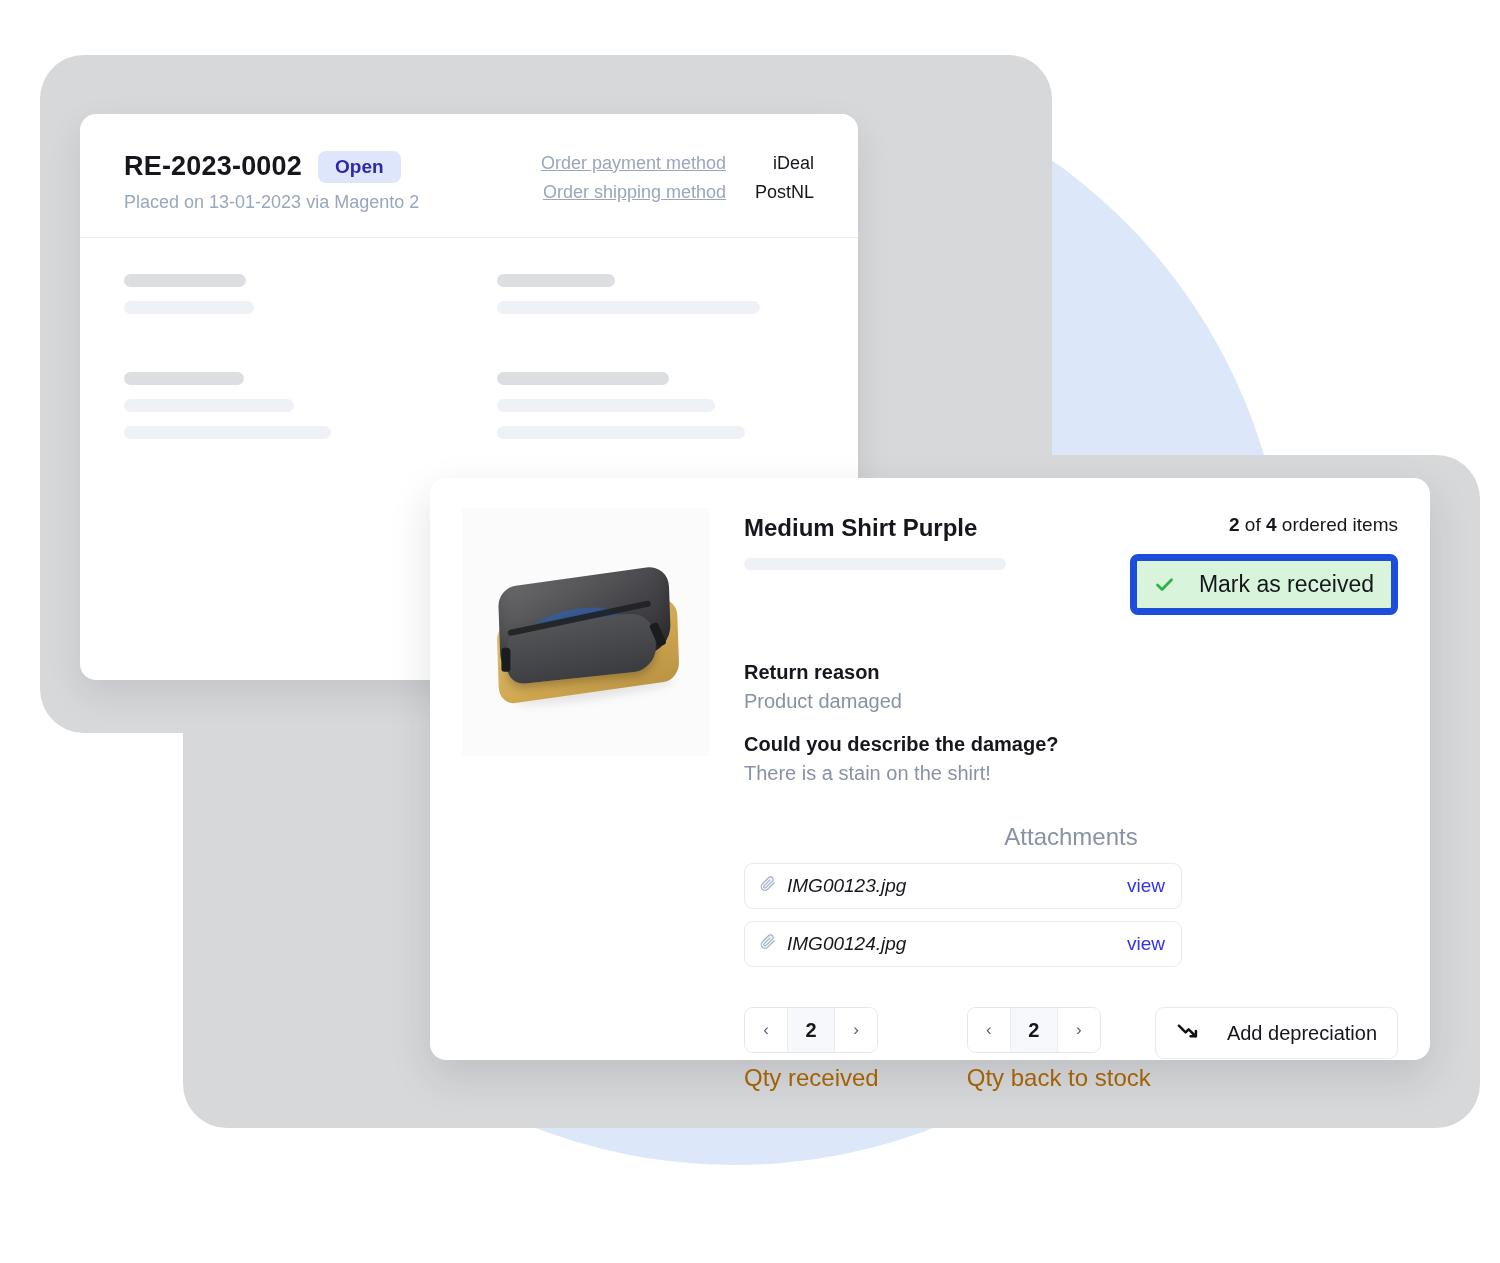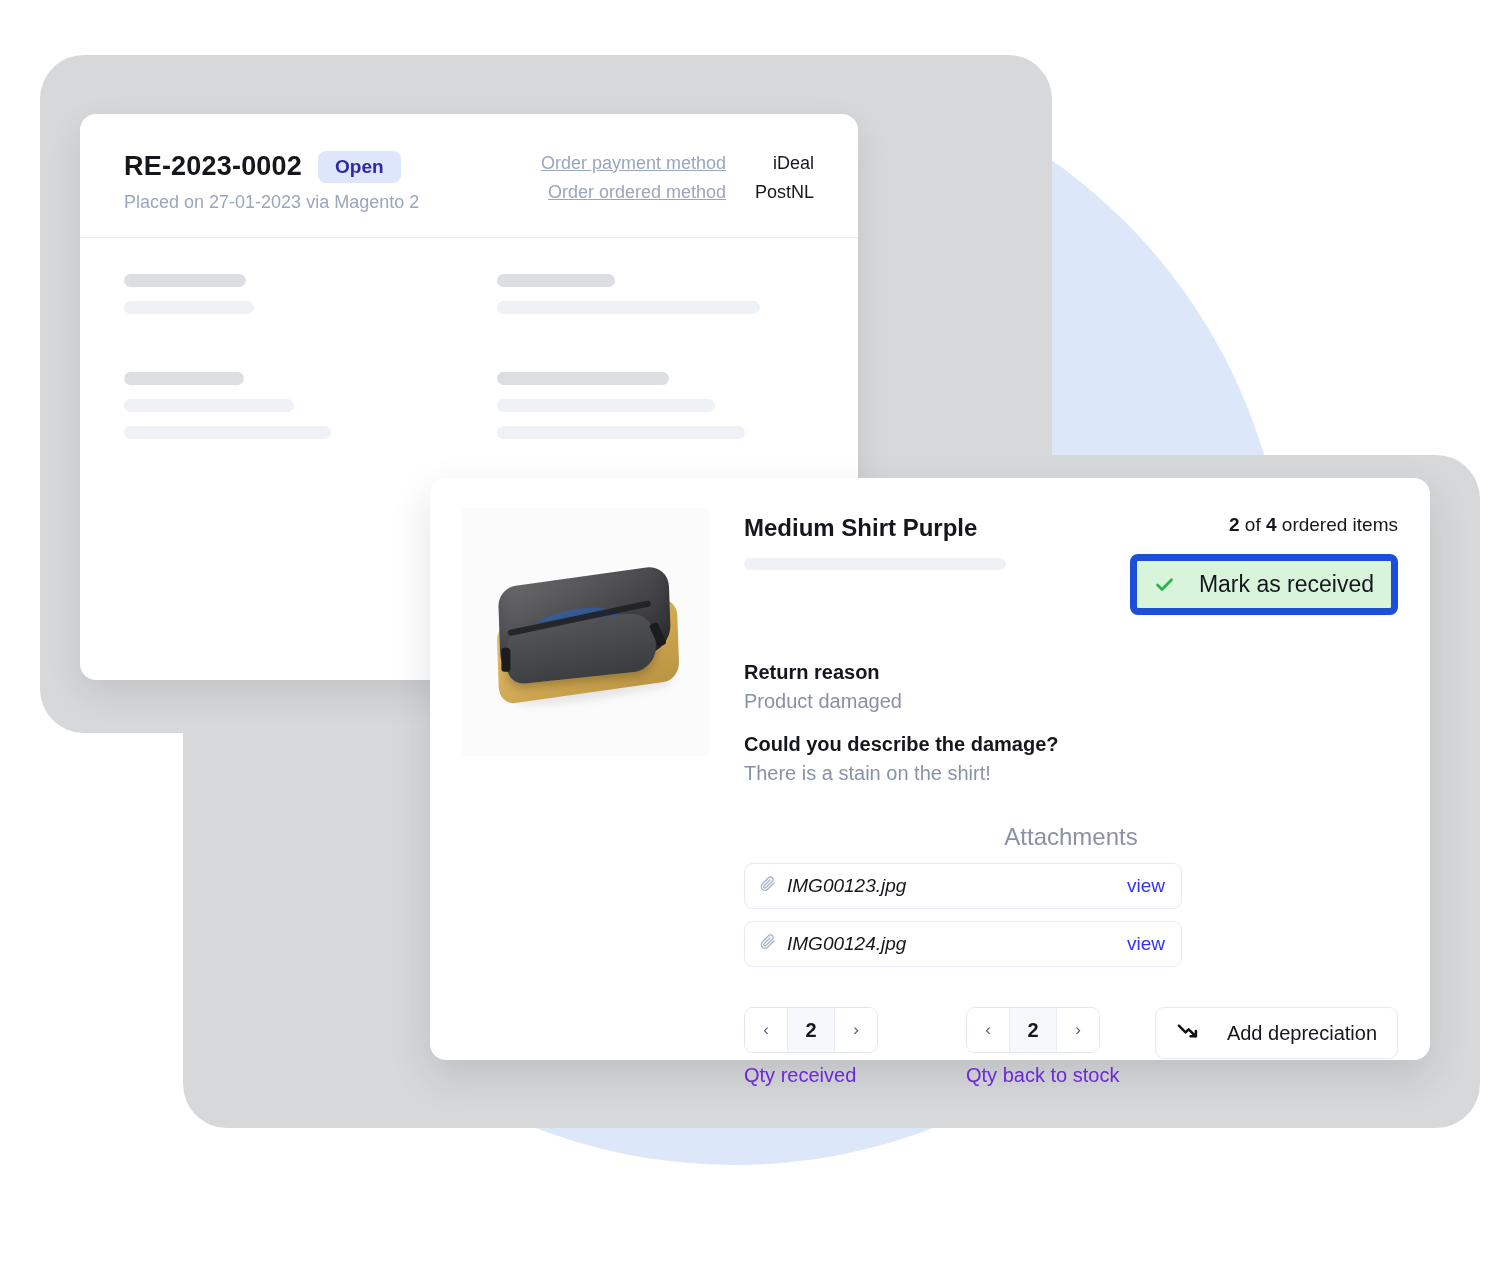--- a/index.html
+++ b/index.html
@@ -212,21 +212,21 @@
     width: 42px; height: 44px; background: #fff; border: none;
     font-size: 17px; color: #5a6374; cursor: pointer;
     display: flex; align-items: center; justify-content: center;
     font-family: "Liberation Sans", sans-serif;
   }
   .stepper .value {
     width: 48px; display: flex; align-items: center; justify-content: center;
     background: #f6f8fb; font-size: 20px; font-weight: bold; color: #15171c;
     border-left: 1px solid #e9edf4; border-right: 1px solid #e9edf4;
   }
-  .stepper-label { font-size: 20px; color: #6d28d9; margin-top: 11px; display: block; }
+  .stepper-label { font-size: 24px; color: #a16207; margin-top: 11px; display: block; }
   .btn-depreciation {
     position: absolute; right: 0; top: 0;
     display: inline-flex; align-items: center; gap: 28px;
     border: 1px solid #e6eaf2; border-radius: 9px;
     background: #fff; padding: 11px 20px;
     font-size: 20px; color: #15171c; cursor: pointer;
     font-family: "Liberation Sans", sans-serif;
   }
 </style>
 </head>
@@ -238,29 +238,29 @@
   <div class="gray-plate-top"></div>
   <div class="gray-plate-bottom"></div>
 
   <div class="card-return">
     <div class="return-header">
       <div>
         <div class="return-id-row">
           <span class="return-id">RE-2023-0002</span>
           <span class="status-badge">Open</span>
         </div>
-        <div class="return-sub">Placed on 27-01-2023 via Magento 2</div>
+        <div class="return-sub">Placed on 13-01-2023 via Magento 2</div>
       </div>
       <div class="meta-table">
         <div class="meta-row">
           <span class="meta-label">Order payment method</span>
           <span class="meta-value">iDeal</span>
         </div>
         <div class="meta-row">
-          <span class="meta-label">Order ordered method</span>
+          <span class="meta-label">Order shipping method</span>
           <span class="meta-value">PostNL</span>
         </div>
       </div>
     </div>
 
     <div class="skeleton-body">
       <div class="sk-group">
         <div class="sk head" style="width:122px"></div>
         <div class="sk line" style="width:130px"></div>
       </div>

